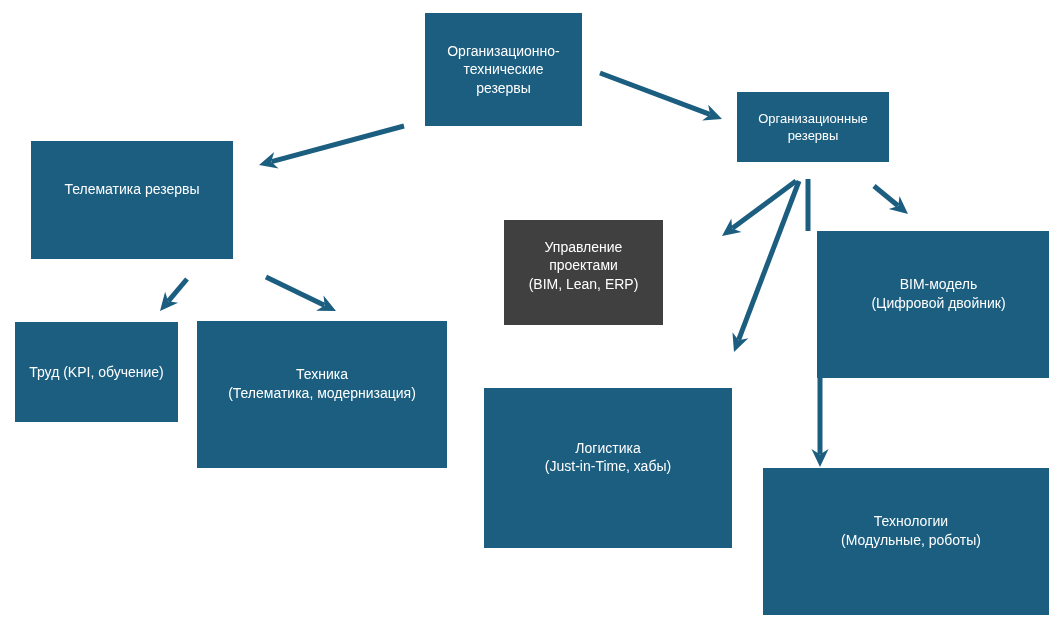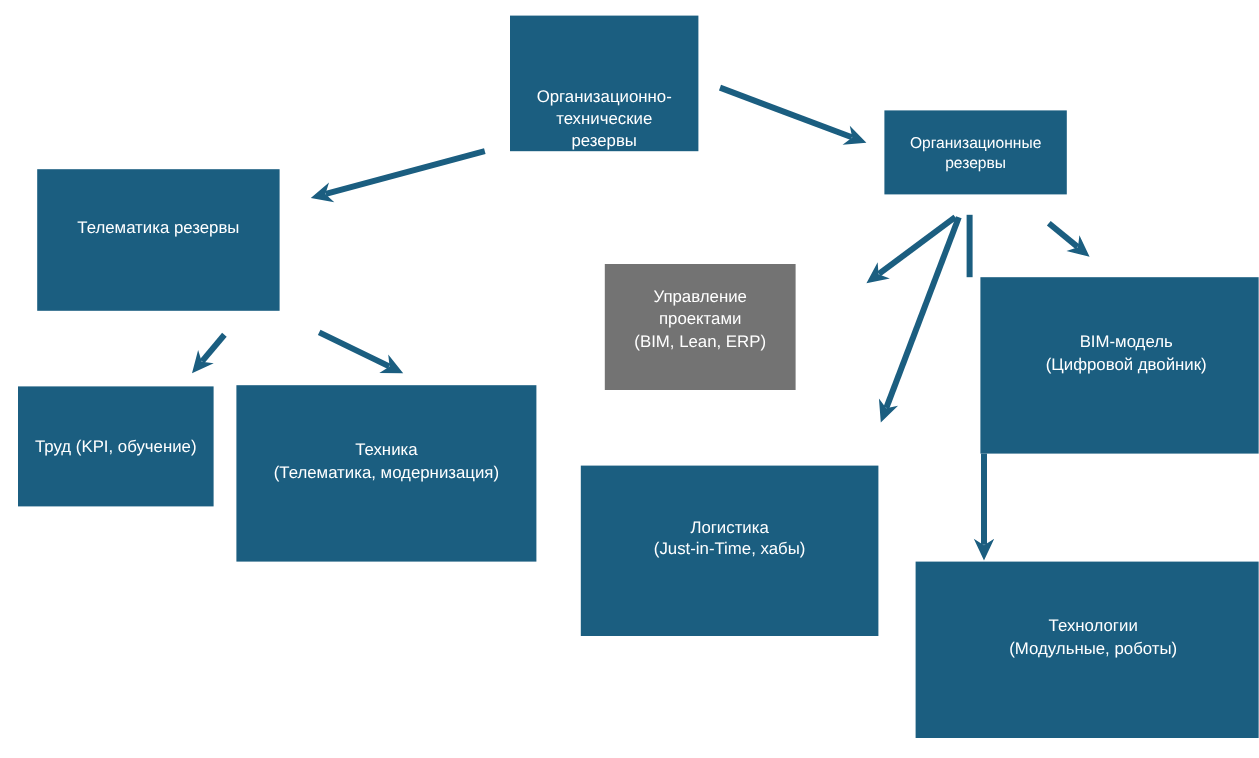--- a/index.html
+++ b/index.html
@@ -82,49 +82,49 @@
         <line x1="874" y1="186" x2="897.995784146403" y2="205.76123400292016" stroke="#1b5e80" stroke-width="5"></line>
         <polygon points="908,214 888.7017441095737,209.1186764512451 898.2736790312252,205.99008861395012 899.5087674082125,195.99586244575528" fill="#1b5e80"></polygon>
       </g>
       <g>
         <line x1="820" y1="378" x2="820" y2="454.04" stroke="#1b5e80" stroke-width="5"></line>
         <polygon points="820,467 811.5,449 820,454.4 828.5,449" fill="#1b5e80"></polygon>
       </g>
     </svg>
 
   <div id="node-layer">
-      <div class="node va-center" style="left: 425px; top: 13px; width: 157px; height: 113px; background: rgb(27, 94, 128); color: rgb(255, 255, 255); font-size: 14px; align-items: flex-end;">
+      <div class="node va-center" style="left: 425px; top: 13px; width: 157px; height: 113px; background: rgb(27, 94, 128); color: rgb(255, 255, 255); font-size: 14px;">
         <span class="node-label">Организационно-
 технические
 резервы</span>
       </div>
       <div class="node va-center" style="left: 737px; top: 92px; width: 152px; height: 70px; background: rgb(27, 94, 128); color: rgb(255, 255, 255); font-size: 13px;">
         <span class="node-label">Организационные
 резервы</span>
       </div>
       <div class="node va-upper" style="left: 31px; top: 141px; width: 202px; height: 118px; background: rgb(27, 94, 128); color: rgb(255, 255, 255); font-size: 14px;">
         <span class="node-label">Телематика резервы</span>
       </div>
-      <div class="node va-upper-sm" style="left: 504px; top: 220px; width: 159px; height: 105px; background: #737373; color: rgb(255, 255, 255); font-size: 14px;">
+      <div class="node va-upper-sm" style="left: 504px; top: 220px; width: 159px; height: 105px; background: #404040; color: rgb(255, 255, 255); font-size: 14px;">
         <span class="node-label">Управление
 проектами
 (BIM, Lean, ERP)</span>
       </div>
       <div class="node va-upper" style="left: 789px; top: 231px; width: 243px; height: 147px; background: rgb(27, 94, 128); color: rgb(255, 255, 255); font-size: 14px; margin-left: 28px;">
         <span class="node-label">BIM-модель
 (Цифровой двойник)</span>
       </div>
       <div class="node va-center" style="left: 15px; top: 322px; width: 163px; height: 100px; background: rgb(27, 94, 128); color: rgb(255, 255, 255); font-size: 14px;">
         <span class="node-label">Труд (KPI, обучение)</span>
       </div>
       <div class="node va-upper" style="left: 197px; top: 321px; width: 250px; height: 147px; background: rgb(27, 94, 128); color: rgb(255, 255, 255); font-size: 14px;">
         <span class="node-label">Техника
 (Телематика, модернизация)</span>
       </div>
-      <div class="node va-upper" style="left: 484px; top: 388px; width: 248px; height: 142px; background: rgb(27, 94, 128); color: rgb(255, 255, 255); font-size: 14px;">
+      <div class="node va-upper" style="left: 484px; top: 388px; width: 248px; height: 160px; background: rgb(27, 94, 128); color: rgb(255, 255, 255); font-size: 14px;">
         <span class="node-label">Логистика
 (Just-in-Time, хабы)</span>
       </div>
       <div class="node va-upper" style="left: 763px; top: 468px; width: 296px; height: 147px; background: rgb(27, 94, 128); color: rgb(255, 255, 255); font-size: 14px;">
         <span class="node-label">Технологии
 (Модульные, роботы)</span>
       </div>
     </div>
 
 </div>

